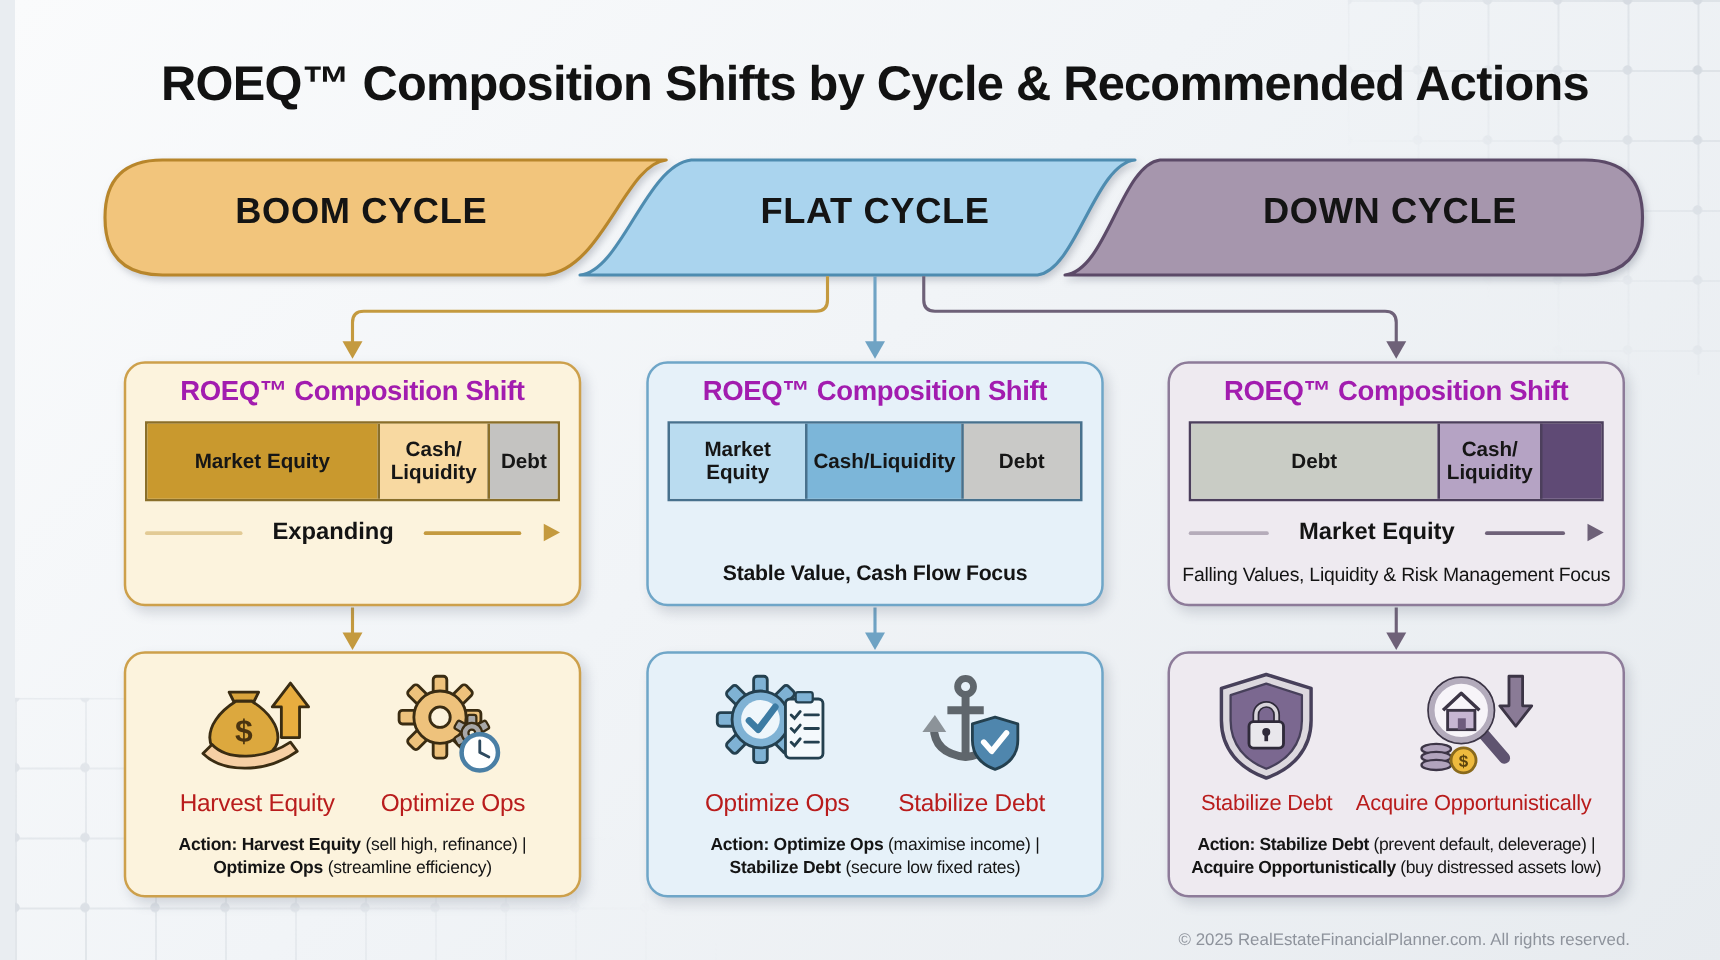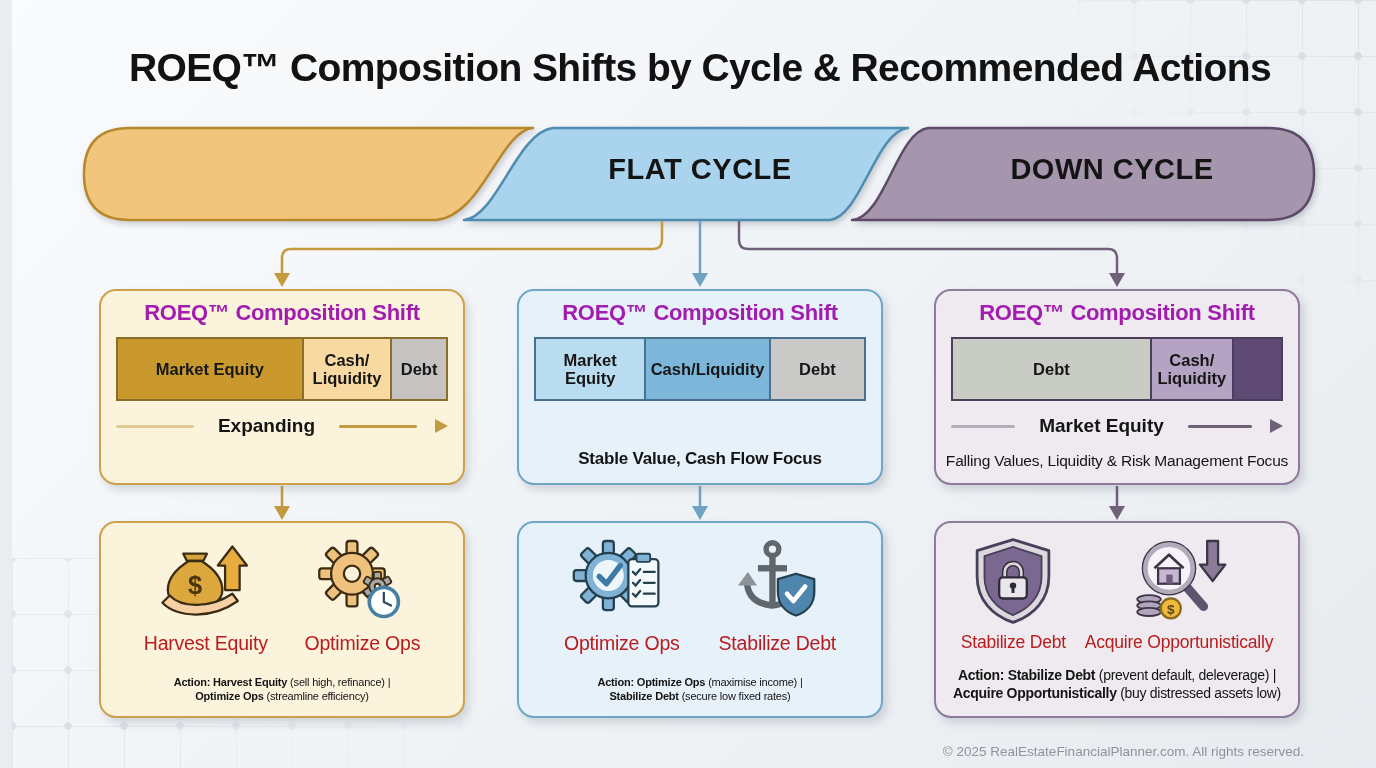--- a/index.html
+++ b/index.html
@@ -54,21 +54,21 @@
     font-size:17px;font-weight:700;color:#141414;letter-spacing:-.2px;}
   .focus.regular{font-weight:400;font-size:15.5px;top:161px;letter-spacing:-.2px;}
 
   .action-items{position:absolute;top:12px;left:6px;right:6px;display:flex;
     justify-content:space-evenly;align-items:flex-start;}
   .action-item{display:flex;flex-direction:column;align-items:center;gap:5px;}
   .action-item svg{height:92px;}
   .a-label{font-size:19.5px;font-weight:400;color:#b91c1c;white-space:nowrap;letter-spacing:-.2px;}
   .col-down .a-label{font-size:17.5px;}
   .action-text{position:absolute;bottom:13px;left:5px;right:5px;text-align:center;
-    font-size:11px;color:#141414;line-height:1.28;letter-spacing:-.2px;}
+    font-size:14px;color:#141414;line-height:1.28;letter-spacing:-.2px;}
   .col-down .action-text{font-size:14px;letter-spacing:-.3px;}
   .action-text b{font-weight:700;}
   .footer{position:absolute;top:744px;right:84px;font-size:13.5px;color:#8e939c;}
 </style>
 </head>
 <body>
 <div class="stage">
 
   <div class="grid-decor grid-tr"></div>
   <div class="grid-decor grid-bl"></div>
@@ -88,20 +88,21 @@
     <polygon points="1097,273 1113,273 1105,287" fill="#6e6178"></polygon>
 
     <path fill="none" stroke-width="2.5" d="M 270 486 L 270 507" stroke="#c49a3f"></path>
     <polygon points="262,506 278,506 270,520" fill="#c49a3f"></polygon>
     <path fill="none" stroke-width="2.5" d="M 688 486 L 688 507" stroke="#6fa3c4"></path>
     <polygon points="680,506 696,506 688,520" fill="#6fa3c4"></polygon>
     <path fill="none" stroke-width="2.5" d="M 1105 486 L 1105 507" stroke="#6e6178"></path>
     <polygon points="1097,506 1113,506 1105,520" fill="#6e6178"></polygon>
   </svg>
 
+  <div class="banner-label bl-boom">BOOM CYCLE</div>
   <div class="banner-label bl-flat">FLAT CYCLE</div>
   <div class="banner-label bl-down">DOWN CYCLE</div>
 
   <div class="box shift-box col-boom" style="background: rgb(252, 243, 221); border-color: rgb(205, 160, 75);">
     <div class="shift-title">ROEQ™ Composition Shift</div>
     <div class="bar" style="border-color: rgb(138, 111, 42); color: rgb(138, 111, 42);">
       <div class="seg" style="width: 56%; background: rgb(201, 153, 46);">
           <span>Market Equity</span>
         </div>
       <div class="seg" style="width: 27%; background: rgb(248, 217, 161);">

